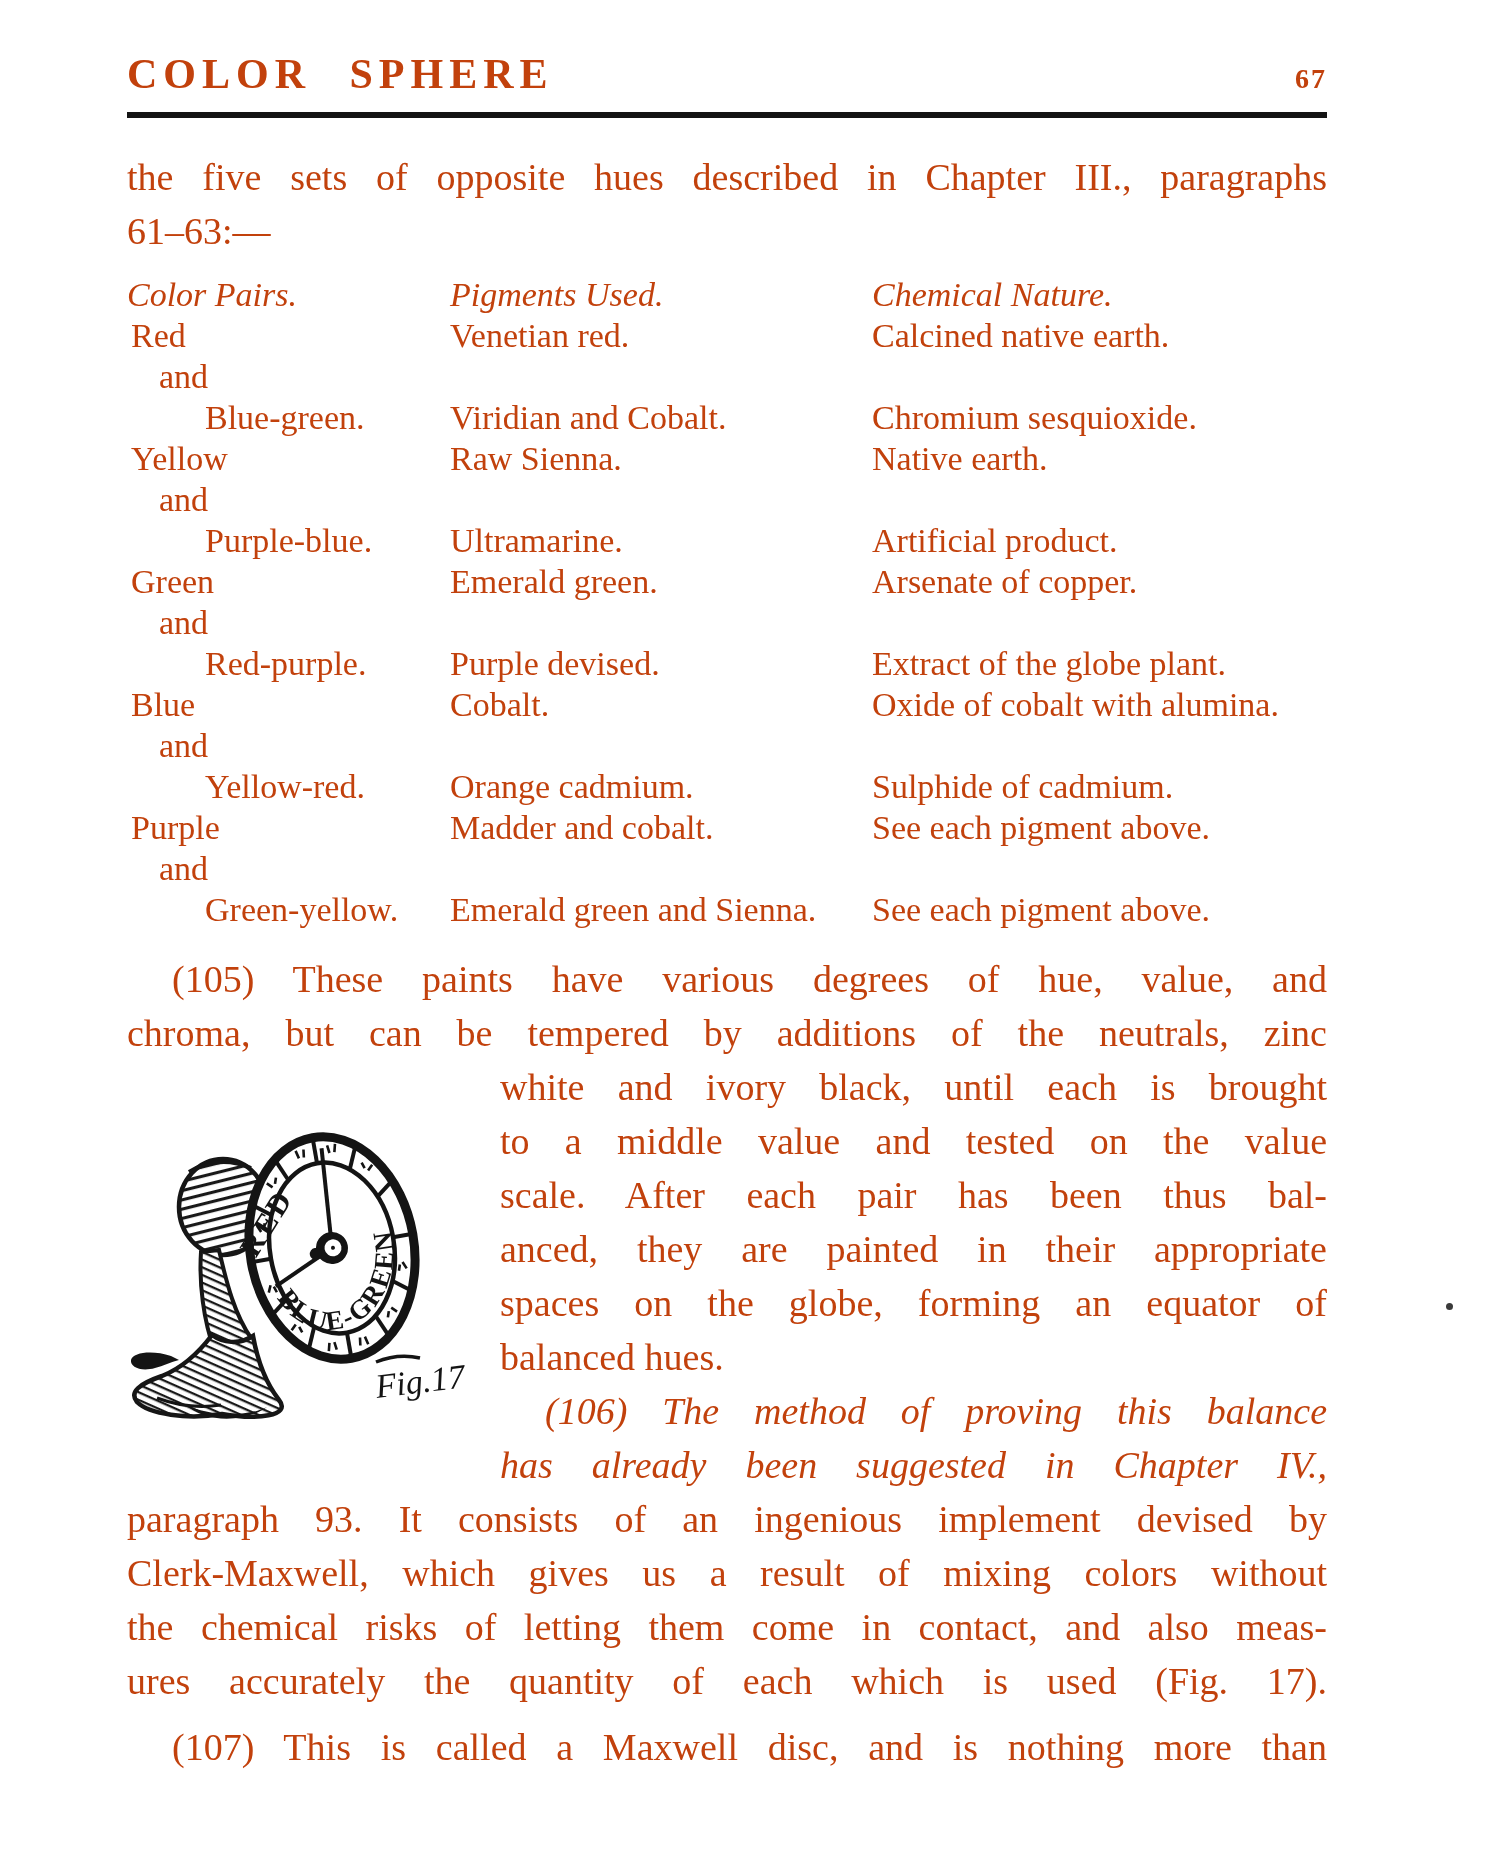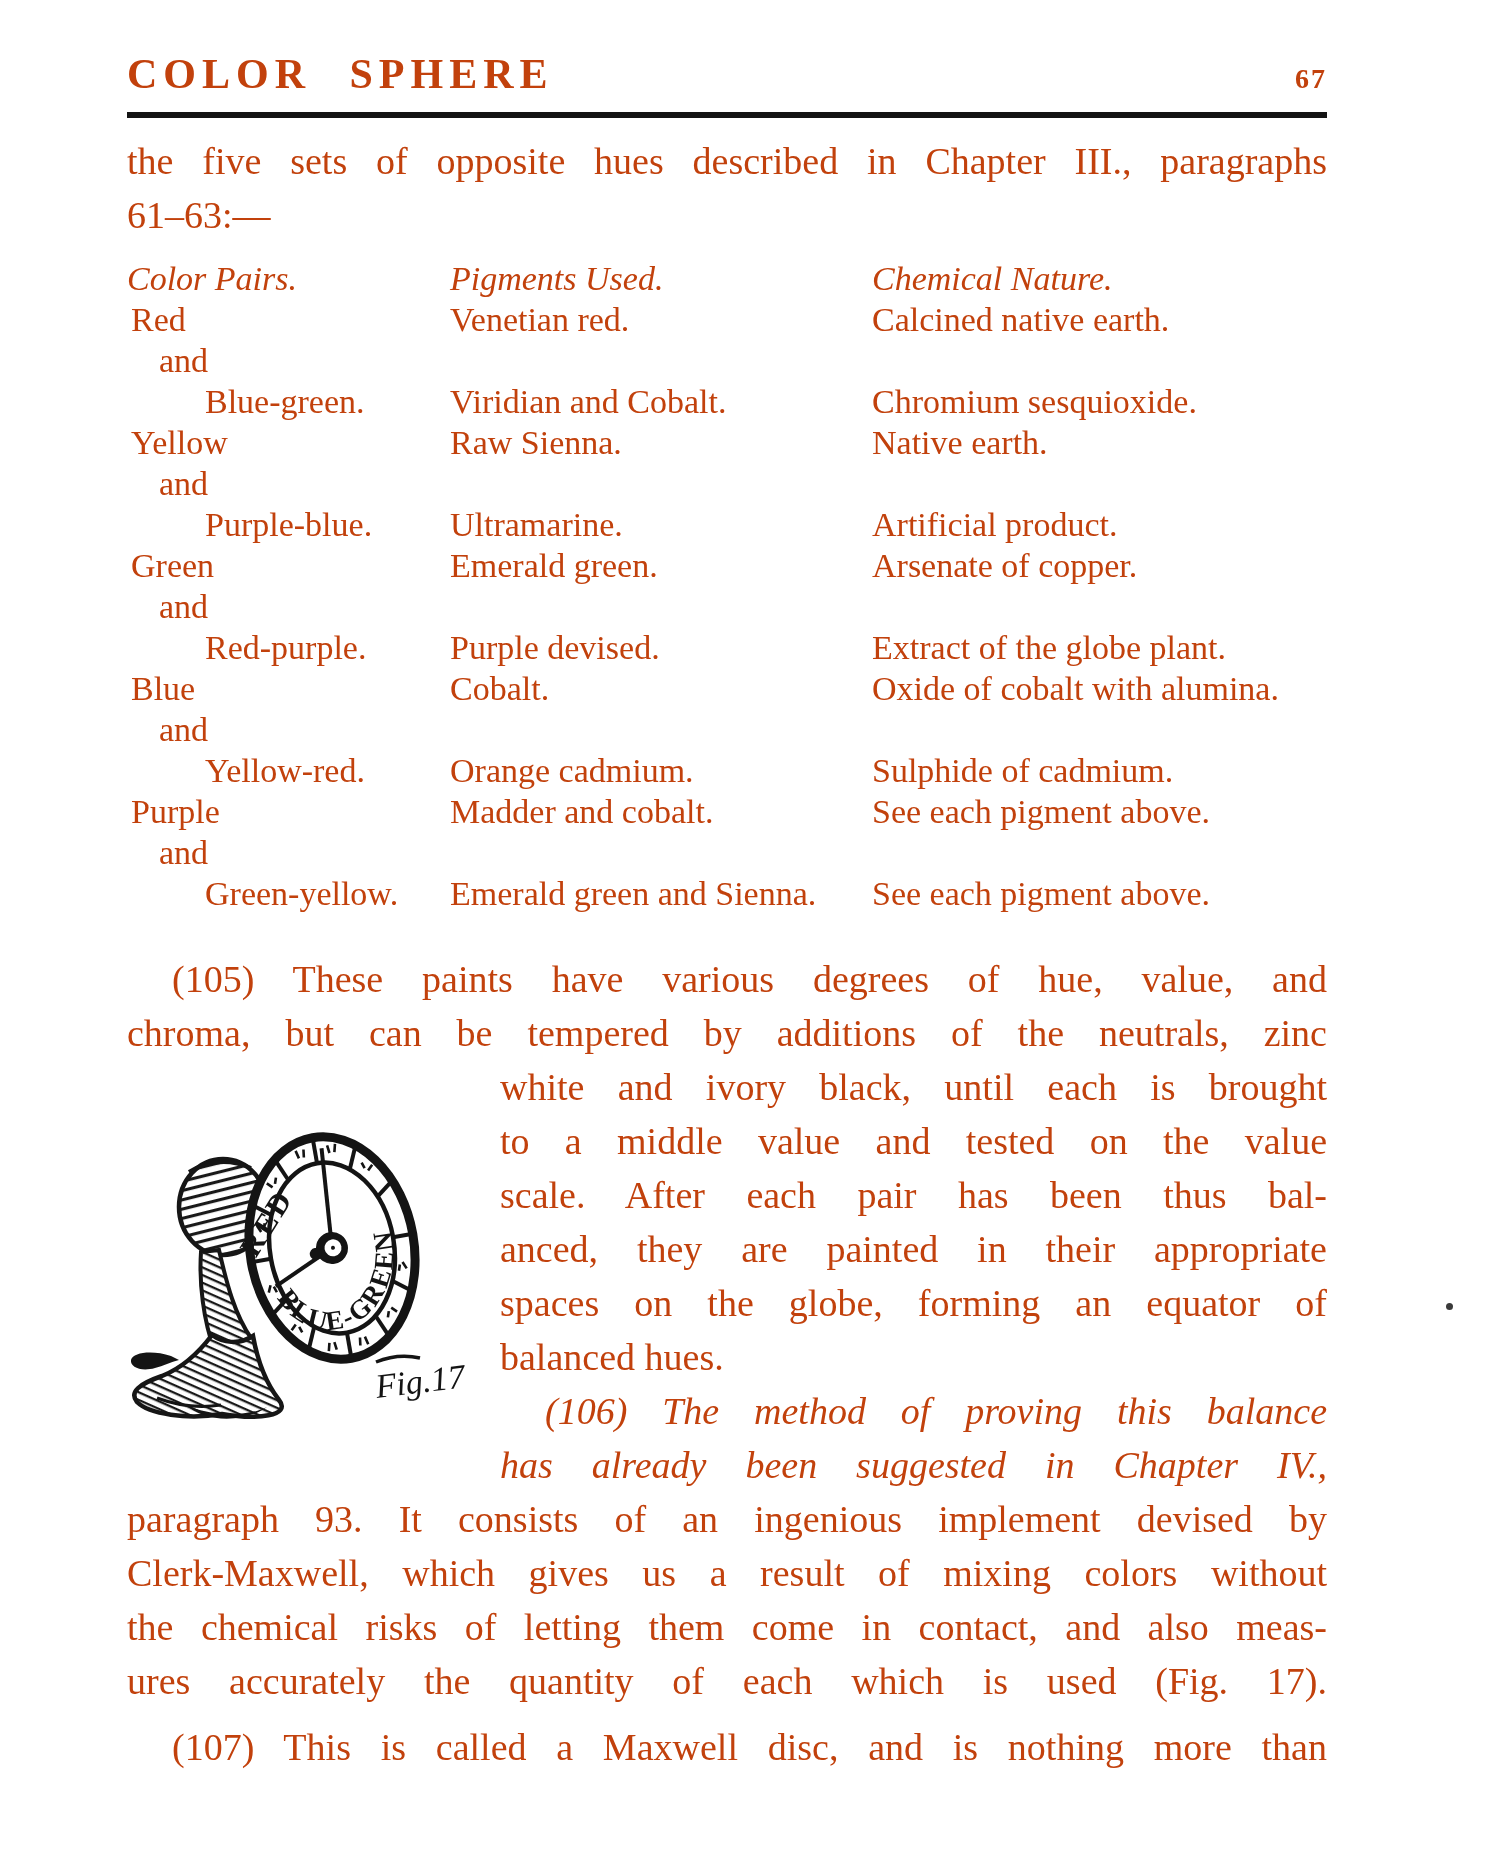--- a/index.html
+++ b/index.html
@@ -8,36 +8,36 @@
   .content{position:absolute;left:127px;top:0;width:1200px;}
 
   
   .hdr{display:flex;justify-content:space-between;align-items:baseline;padding-top:50px;}
   .title{font-size:42px;font-weight:bold;letter-spacing:6px;word-spacing:22px;}
   .pageno{font-size:28px;font-weight:bold;letter-spacing:2px;}
   .rule{height:6px;background:#141414;margin-top:14px;}
 
   
   .bodytext{font-size:38px;line-height:54px;}
-  .intro{margin-top:16px;}
+  .intro{margin-top:32px;}
   .ln{white-space:nowrap;}
   .j{text-align:justify;text-align-last:justify;}
   .ind{padding-left:45px;}
 
   
   .tbl{margin-top:16px;font-size:34px;line-height:41px;
        display:grid;grid-template-columns:323px 422px 455px;}
   .tbl .hd{font-style:italic;text-align:left;}
   .c1.ind0{padding-left:4px;}
   .c1.ind1{padding-left:32px;}
   .c1.ind2{padding-left:78px;}
   .c2,.c3{white-space:nowrap;}
 
   
-  .p105f{margin-top:38px;}
+  .p105f{margin-top:22px;}
   .wrapzone{display:flex;}
   .figcol{width:373px;flex:none;position:relative;}
   .textcol{flex:1;min-width:0;}
   .p106w{margin-top:0;font-style:italic;}
   .p107{margin-top:12px;}
 
   .figsvg{position:absolute;left:0;bottom:52px;}
   .speck{position:absolute;left:1446px;top:1303px;width:7px;height:7px;border-radius:50%;background:#3a3a3a;}
 </style>
 </head>

